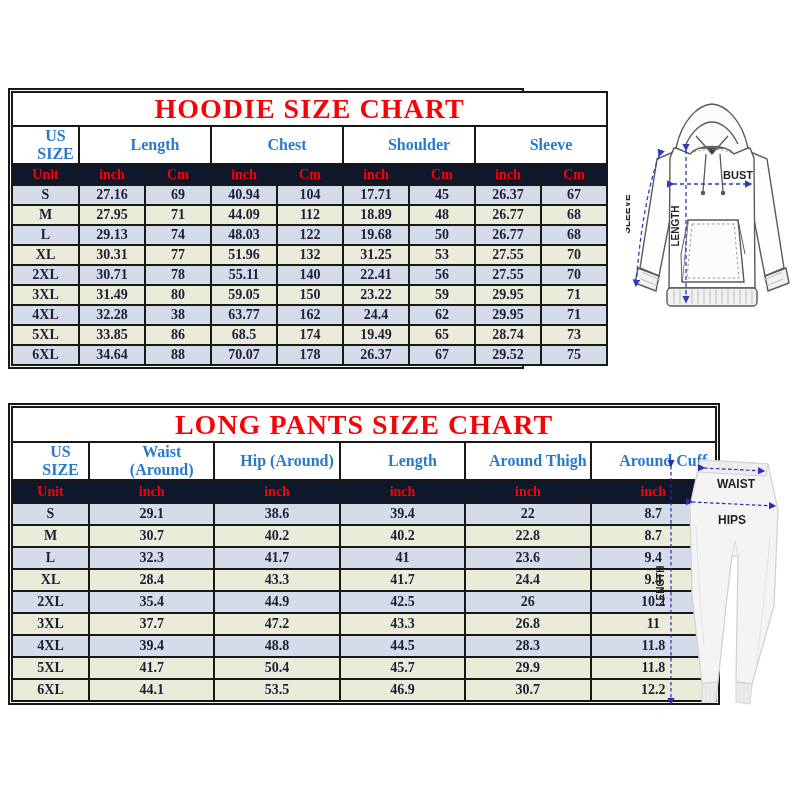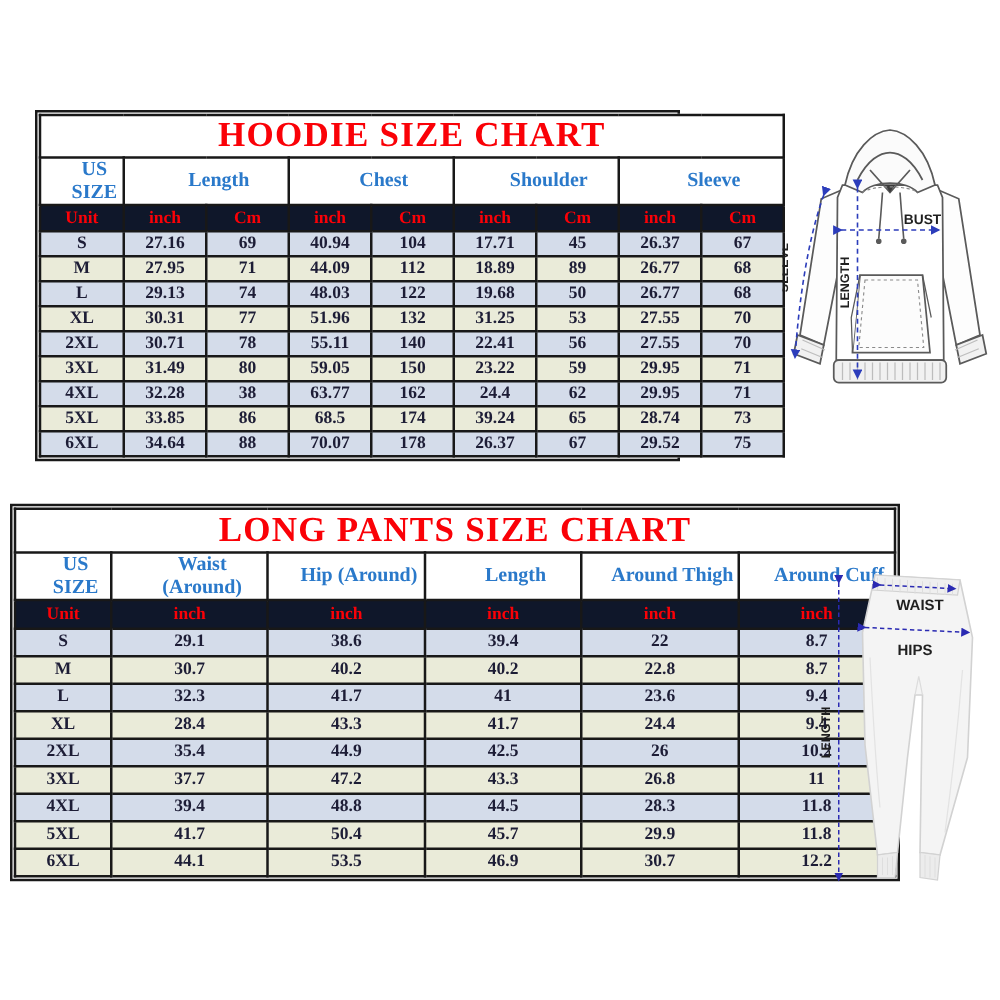--- a/index.html
+++ b/index.html
@@ -4,21 +4,21 @@
 <style>
   * { margin:0; padding:0; box-sizing:border-box; }
   body {
     width:800px; height:800px; position:relative; background:#ffffff;
     font-family:"Liberation Serif", serif; overflow:hidden;
   }
   .frame {
     position:absolute; background:#fff;
     border:2px solid #181818; padding:1px;
   }
-  #hoodie-frame { left:8px; top:88px; width:516px;margin-left:20px; }
+  #hoodie-frame { left:8px; top:88px; width:516px; }
   #pants-frame  { left:8px; top:403px; width:712px; }
   table { border-collapse:collapse; table-layout:fixed; width:100%; background:#fff; }
   th, td { border:2px solid #181818; text-align:center; vertical-align:middle; padding:0 1px; }
   th.chart-title {
     height:32px; font-size:28px; font-weight:bold; color:#fa0107;
     letter-spacing:1px; background:#fff;
   }
   #pants-frame th.chart-title { height:35px; }
   tr.group-row th {
     height:23px; font-size:16px; font-weight:bold; color:#2a79ca; background:#fff;padding-left:21px;
@@ -83,21 +83,21 @@
           <td>26.37</td>
           <td>67</td>
         </tr>
         <tr class="shade-cream">
           <td>M</td>
           <td>27.95</td>
           <td>71</td>
           <td>44.09</td>
           <td>112</td>
           <td>18.89</td>
-          <td>89</td>
+          <td>48</td>
           <td>26.77</td>
           <td>68</td>
         </tr>
         <tr class="shade-blue">
           <td>L</td>
           <td>29.13</td>
           <td>74</td>
           <td>48.03</td>
           <td>122</td>
           <td>19.68</td>
@@ -148,21 +148,21 @@
           <td>62</td>
           <td>29.95</td>
           <td>71</td>
         </tr>
         <tr class="shade-cream">
           <td>5XL</td>
           <td>33.85</td>
           <td>86</td>
           <td>68.5</td>
           <td>174</td>
-          <td>39.24</td>
+          <td>19.49</td>
           <td>65</td>
           <td>28.74</td>
           <td>73</td>
         </tr>
         <tr class="shade-blue">
           <td>6XL</td>
           <td>34.64</td>
           <td>88</td>
           <td>70.07</td>
           <td>178</td>

